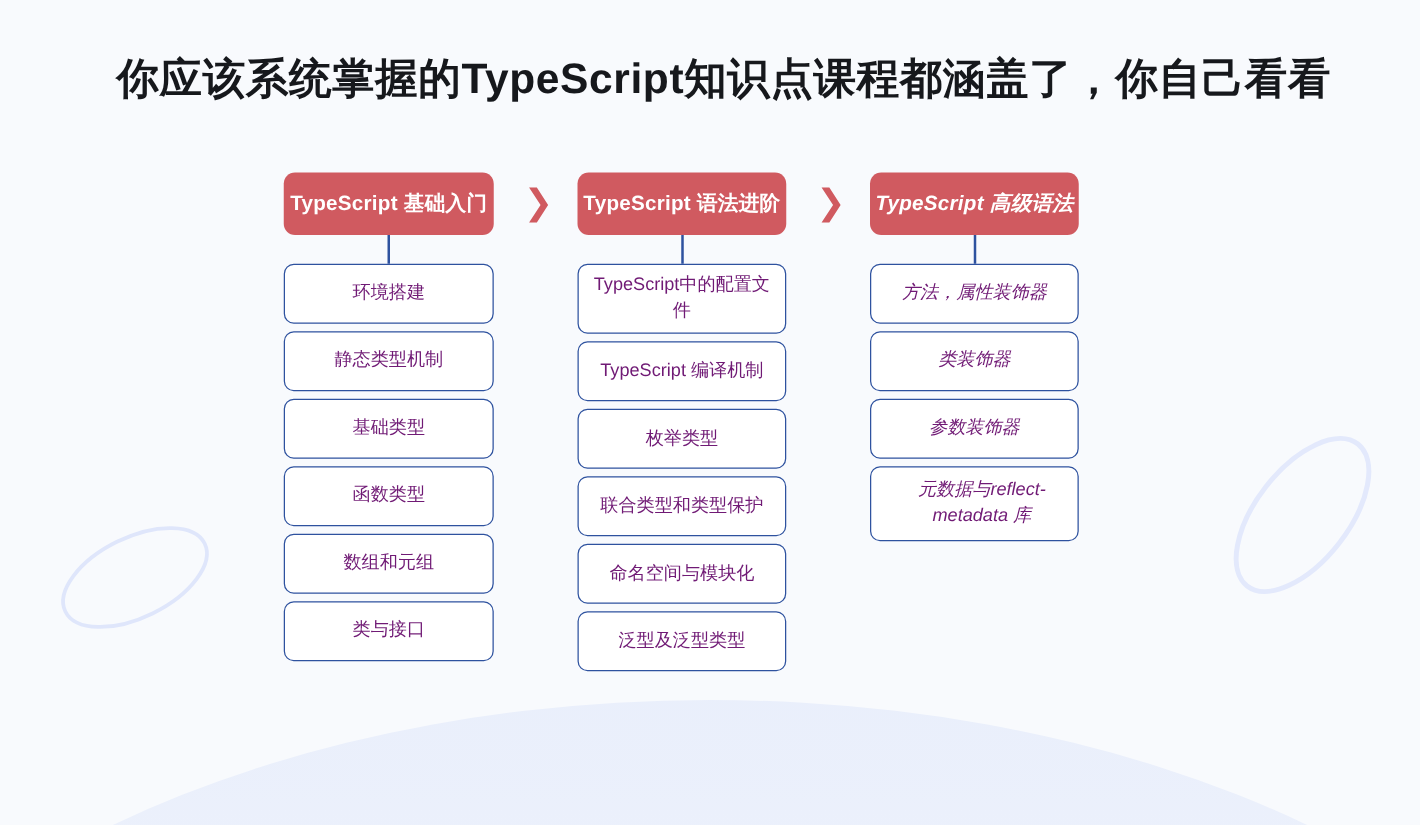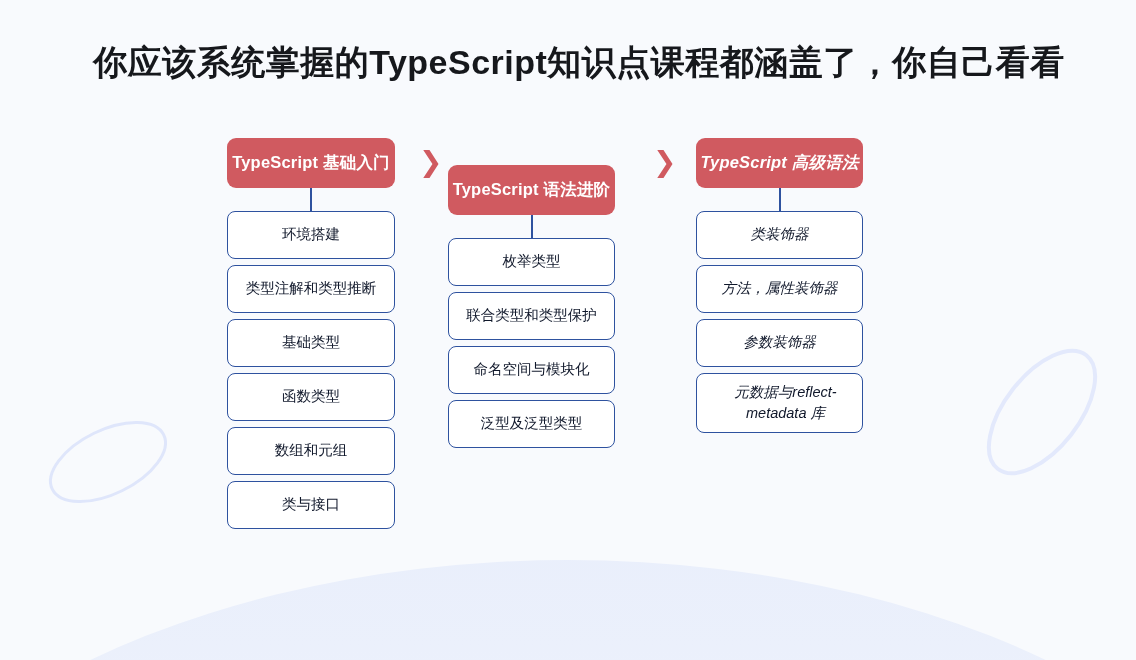--- a/index.html
+++ b/index.html
@@ -48,21 +48,21 @@
     width: 904px;
     height: 520px;
     z-index: 2;
   }
 
   .column {
     position: absolute;
     top: 0;
   }
   .column.col-0 { left: 227px; width: 168px; }
-  .column.col-1 { left: 448px; width: 167px; margin-top: 27px; }
+  .column.col-1 { left: 462px; width: 167px; }
   .column.col-2 { left: 696px; width: 167px; font-style: italic; }
 
   .col-header {
     box-sizing: border-box;
     width: 100%;
     height: 50px;
     background: #d05a60;
     border-radius: 9px;
     color: #ffffff;
     font-size: 16.5px;
@@ -81,21 +81,21 @@
     margin: 0 auto;
   }
 
   .card {
     box-sizing: border-box;
     width: 100%;
     min-height: 48px;
     background: #ffffff;
     border: 1.6px solid #2e529f;
     border-radius: 8px;
-    color: #0f172a;
+    color: #701a75;
     font-size: 14.5px;
     line-height: 1.45;
     display: flex;
     align-items: center;
     justify-content: center;
     text-align: center;
     padding: 6px 8px;
     margin-bottom: 6px;
   }
   .card.tall { min-height: 60px; padding-left: 20px; }
@@ -128,42 +128,44 @@
 </svg>
 
 <div id="page-title">你应该系统掌握的TypeScript知识点课程都涵盖了，你自己看看</div>
 
 <div id="flow">
 
   <div class="column col-0">
     <div class="col-header">TypeScript 基础入门</div>
     <div class="connector"></div>
     <div class="card">环境搭建</div>
-    <div class="card">类型注解和类型推断</div>
+    <div class="card">静态类型机制</div>
     <div class="card">基础类型</div>
     <div class="card">函数类型</div>
     <div class="card">数组和元组</div>
     <div class="card">类与接口</div>
   </div>
 
   <div class="chevron c-0">❯</div>
 
   <div class="column col-1">
     <div class="col-header">TypeScript 语法进阶</div>
     <div class="connector"></div>
+    <div class="card">TypeScript中的配置文件</div>
+    <div class="card">TypeScript 编译机制</div>
     <div class="card">枚举类型</div>
     <div class="card">联合类型和类型保护</div>
     <div class="card">命名空间与模块化</div>
     <div class="card">泛型及泛型类型</div>
   </div>
 
   <div class="chevron c-1">❯</div>
 
   <div class="column col-2">
     <div class="col-header">TypeScript 高级语法</div>
     <div class="connector"></div>
+    <div class="card">方法，属性装饰器</div>
     <div class="card">类装饰器</div>
-    <div class="card">方法，属性装饰器</div>
     <div class="card">参数装饰器</div>
     <div class="card tall">元数据与reflect-metadata 库</div>
   </div>
 
 </div>
 
 </body></html>

